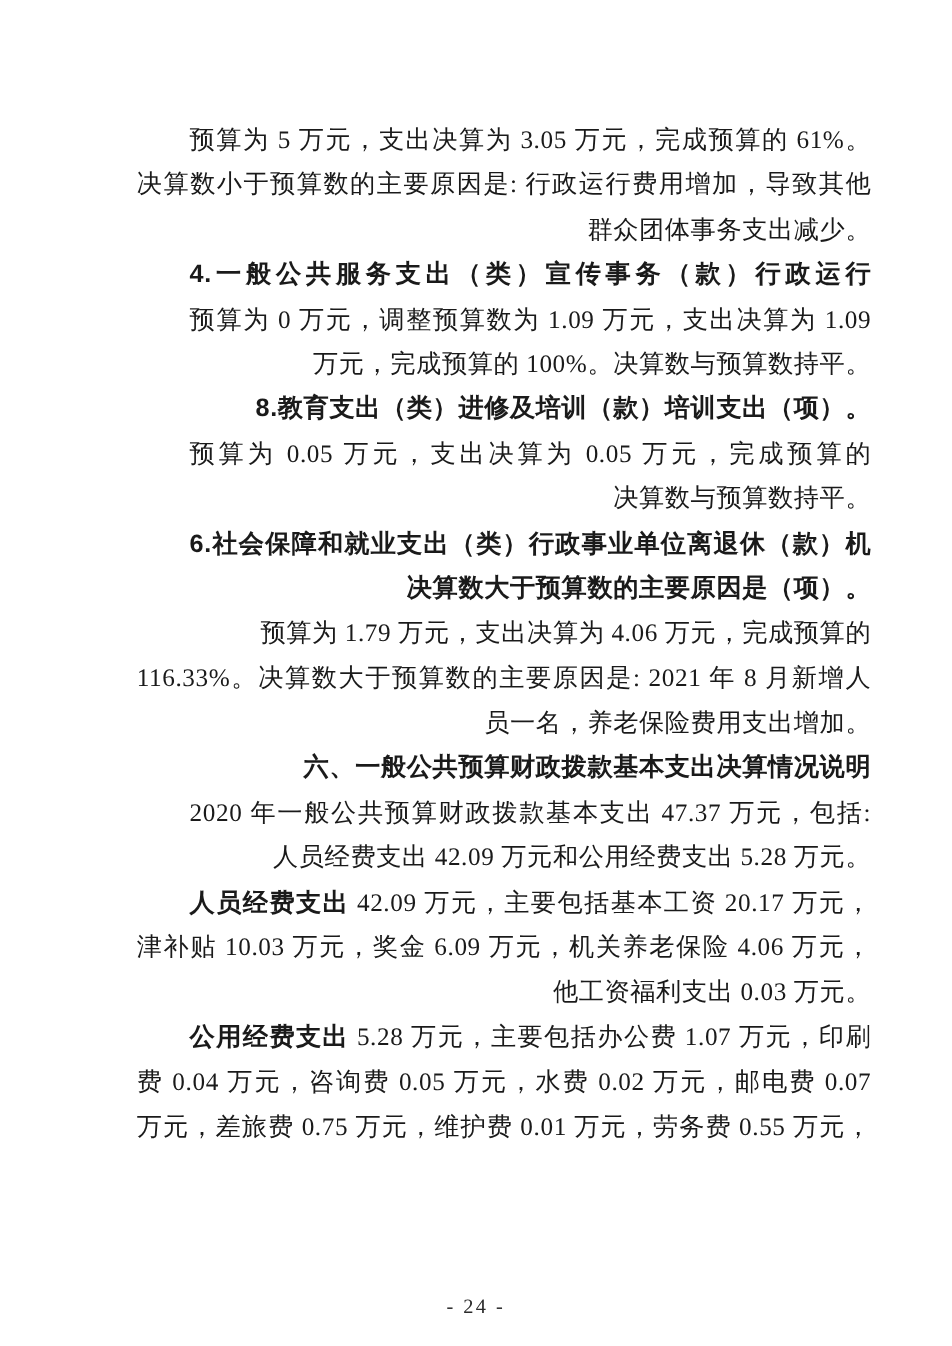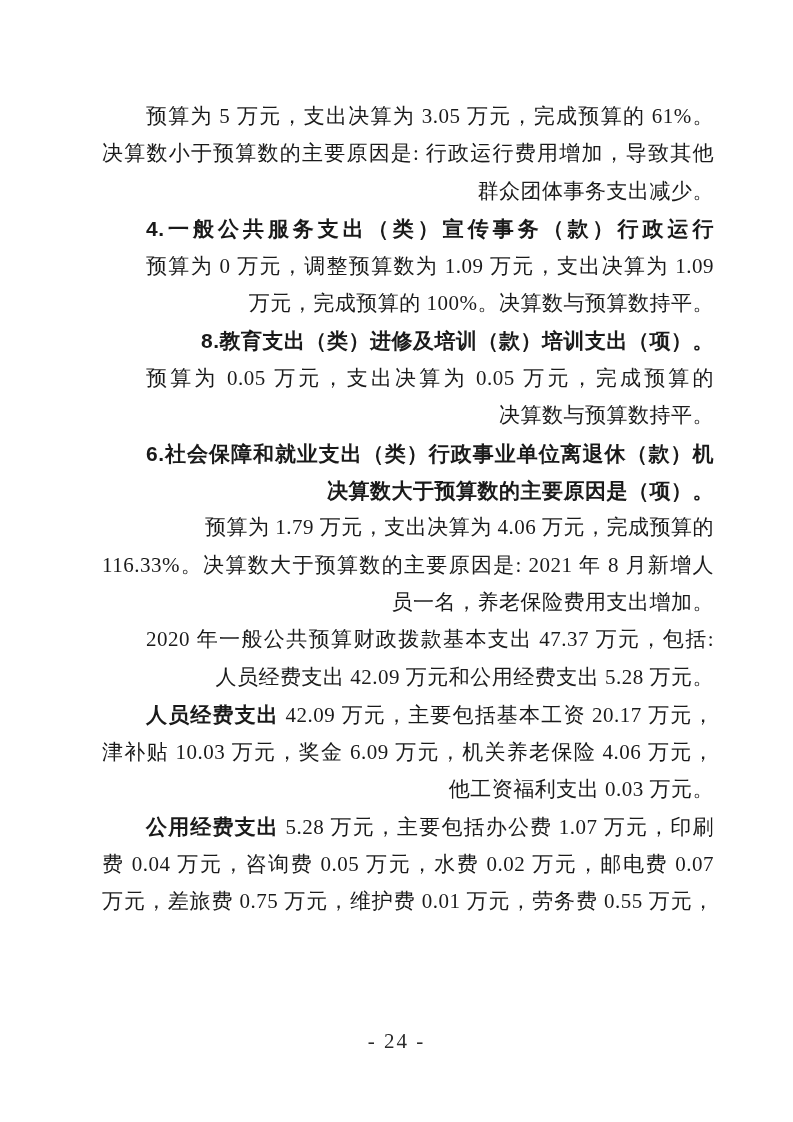--- a/index.html
+++ b/index.html
@@ -10,21 +10,21 @@
     color: #1a1a1a;
   }
   .page {
     position: relative;
     width: 793px; height: 1122px;
     background: #ffffff;
     overflow: hidden;
   }
   .textblock {
     position: absolute;
-    left: 102px; top: 98px;
+    left: 114px; top: 98px;
     width: 612px;
   }
   .ln {
     font-size: 21px;
     height: 37.4px;
     line-height: 37.4px;
     overflow: hidden;
     text-align: right;
     letter-spacing: 0.5px;
   }
@@ -32,24 +32,24 @@
     text-align: justify;
     text-align-last: justify;
   }
   .ln.first { text-indent: 44px; }
   .ln.bold, .b {
     font-weight: 700;
     font-family: "Liberation Sans", "DejaVu Sans", sans-serif;
   }
   .footer {
     position: absolute;
-    top: 1029px; left: 0;
+    top: 1079px; left: 0;
     width: 100%;
     text-align: center;
-    font-size: 21px;
+    font-size: 17px;
     letter-spacing: 2px;
     color: #2a2a2a;
   }
 </style>
 </head>
 <body>
 
 <div class="page">
   <div class="textblock">
     <div class="ln first just">预算为 5 万元，支出决算为 3.05 万元，完成预算的 61%。</div>
@@ -59,20 +59,21 @@
     <div class="ln first just">预算为 0 万元，调整预算数为 1.09 万元，支出决算为 1.09</div>
     <div class="ln">万元，完成预算的 100%。决算数与预算数持平。</div>
     <div class="ln first bold">8.教育支出（类）进修及培训（款）培训支出（项）。</div>
     <div class="ln first just">预算为 0.05 万元，支出决算为 0.05 万元，完成预算的 100%。</div>
     <div class="ln">决算数与预算数持平。</div>
     <div class="ln first just bold">6.社会保障和就业支出（类）行政事业单位离退休（款）机</div>
     <div class="ln bold">决算数大于预算数的主要原因是（项）。</div>
     <div class="ln first">预算为 1.79 万元，支出决算为 4.06 万元，完成预算的</div>
     <div class="ln just">116.33%。决算数大于预算数的主要原因是: 2021 年 8 月新增人</div>
     <div class="ln">员一名，养老保险费用支出增加。</div>
+    <div class="ln first bold">六、一般公共预算财政拨款基本支出决算情况说明</div>
     <div class="ln first just">2020 年一般公共预算财政拨款基本支出 47.37 万元，包括:</div>
     <div class="ln">人员经费支出 42.09 万元和公用经费支出 5.28 万元。</div>
     <div class="ln first just"><span class="b">人员经费支出</span><span> 42.09 万元，主要包括基本工资 20.17 万元，</span></div>
     <div class="ln just">津补贴 10.03 万元，奖金 6.09 万元，机关养老保险 4.06 万元，</div>
     <div class="ln">他工资福利支出 0.03 万元。</div>
     <div class="ln first just"><span class="b">公用经费支出</span><span> 5.28 万元，主要包括办公费 1.07 万元，印刷</span></div>
     <div class="ln just">费 0.04 万元，咨询费 0.05 万元，水费 0.02 万元，邮电费 0.07</div>
     <div class="ln just">万元，差旅费 0.75 万元，维护费 0.01 万元，劳务费 0.55 万元，</div>
   </div>
   <div class="footer">- 24 -</div>

